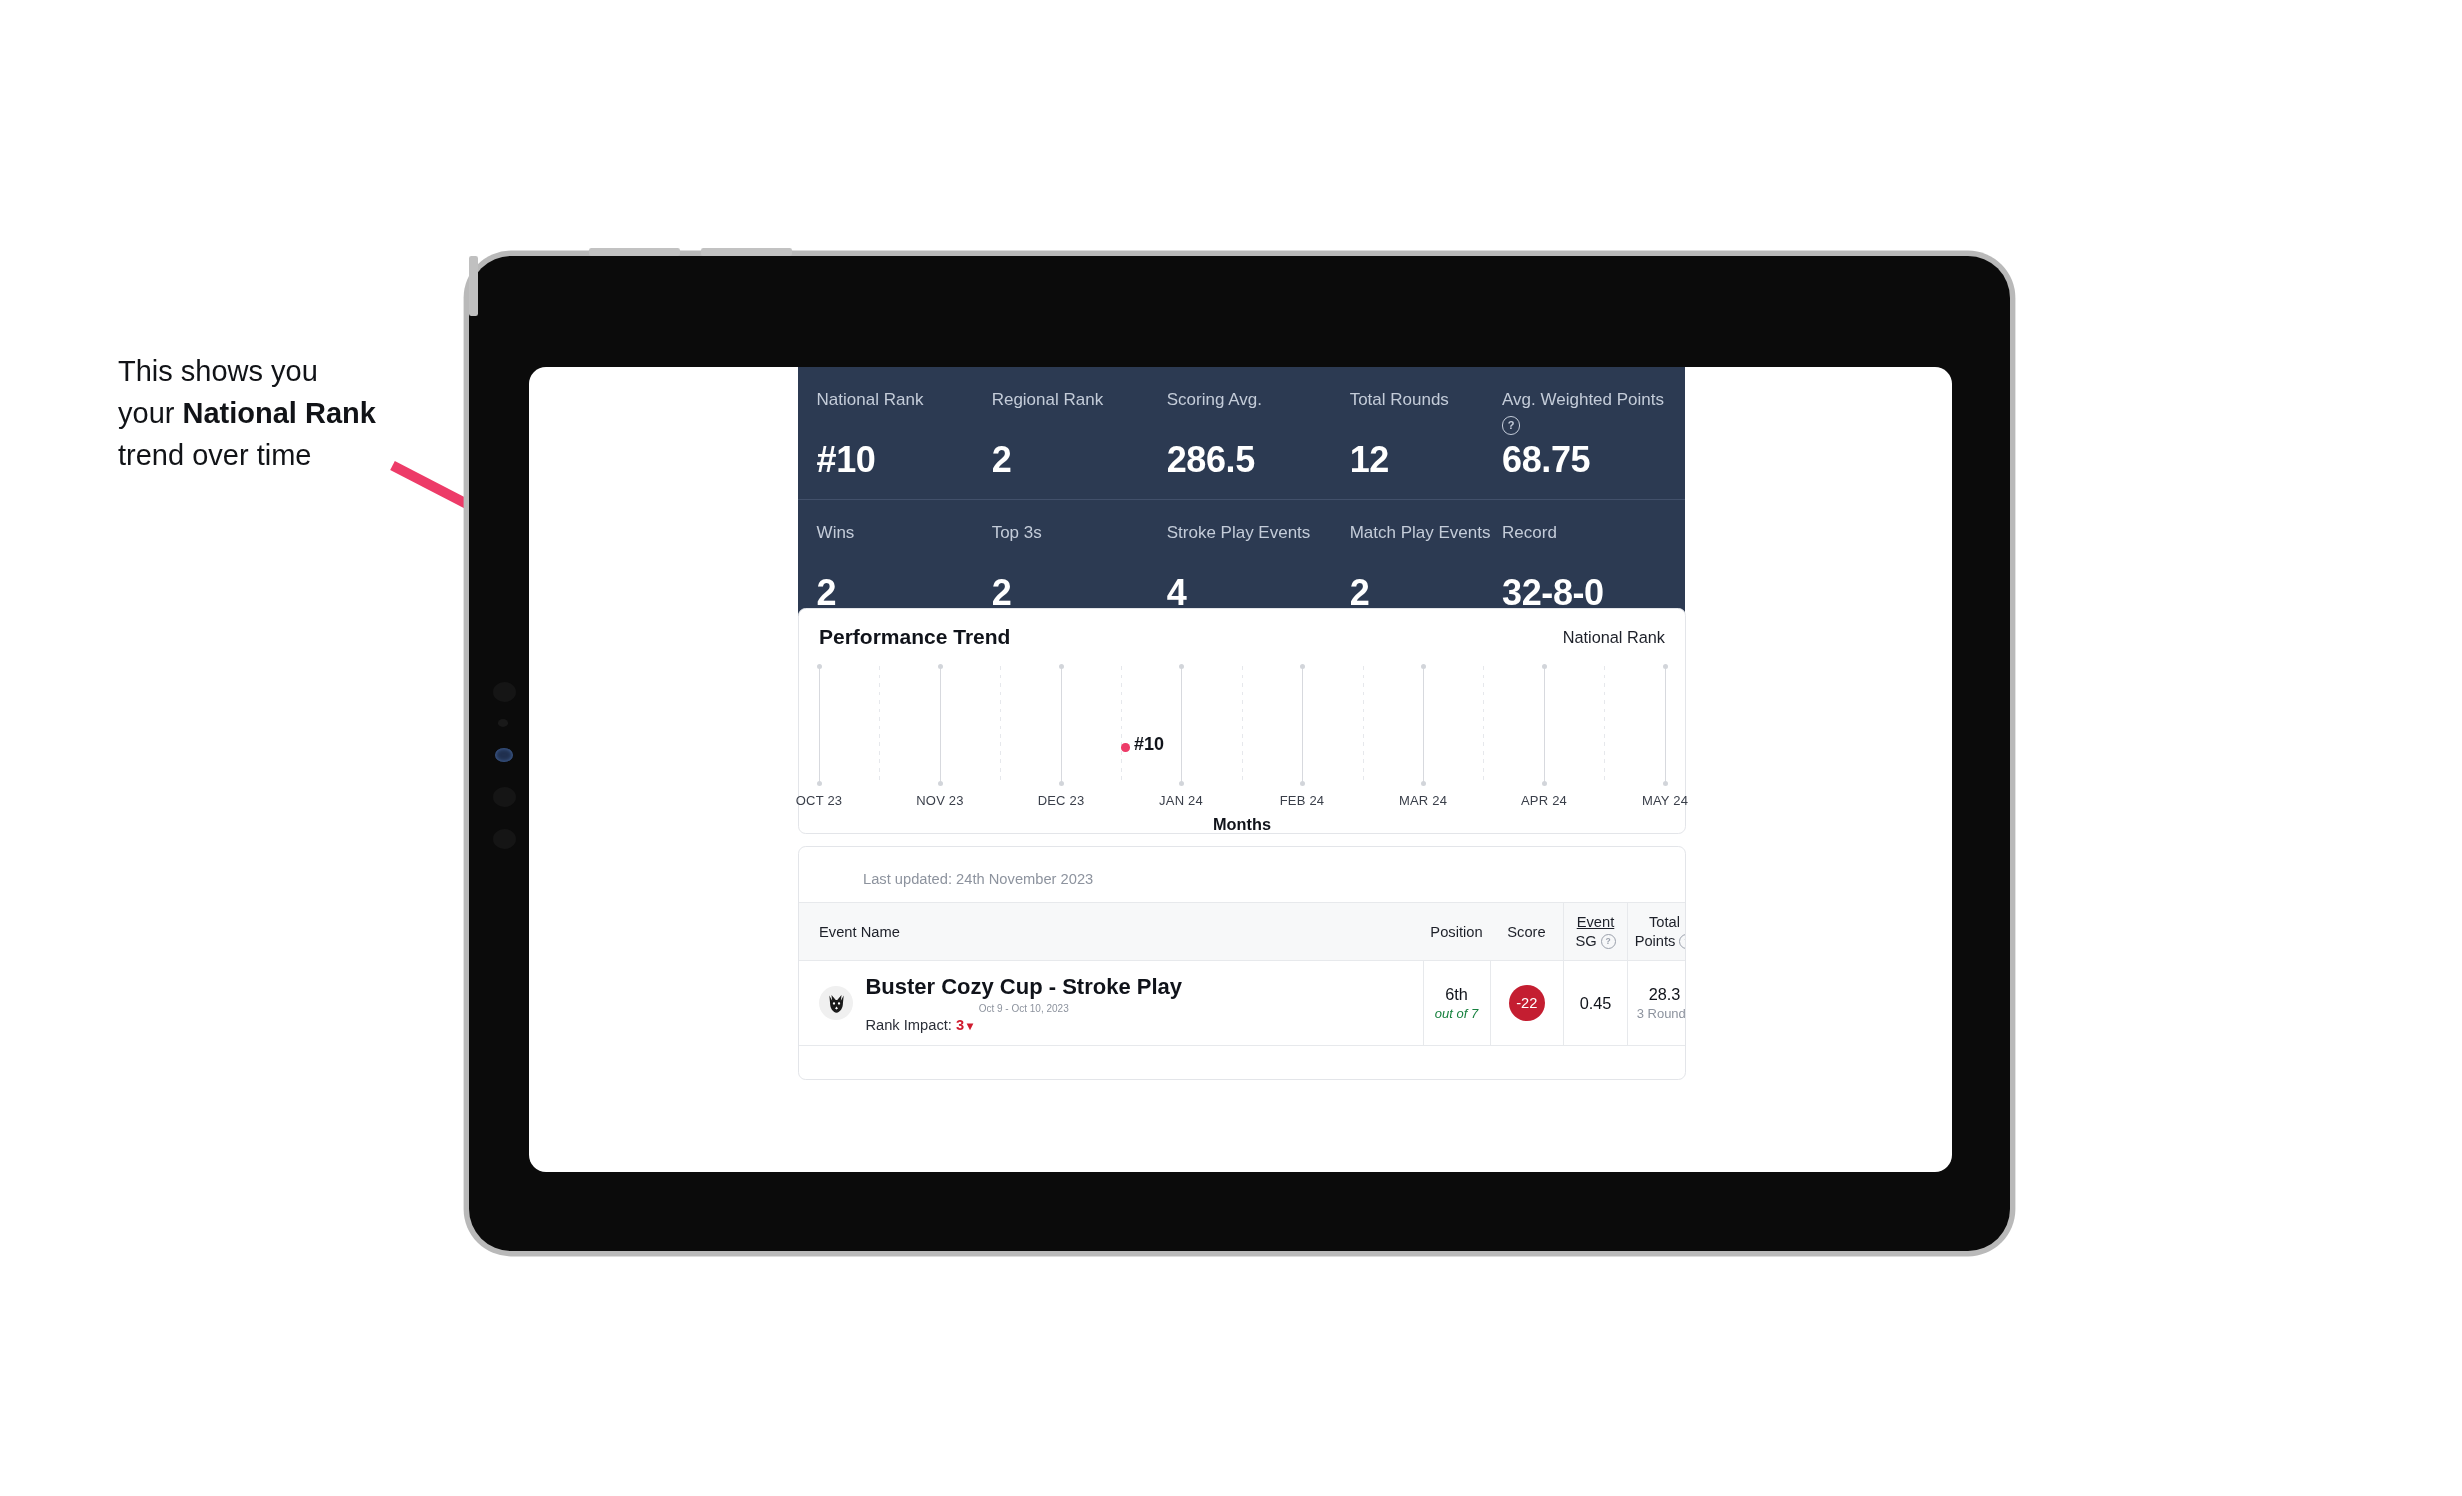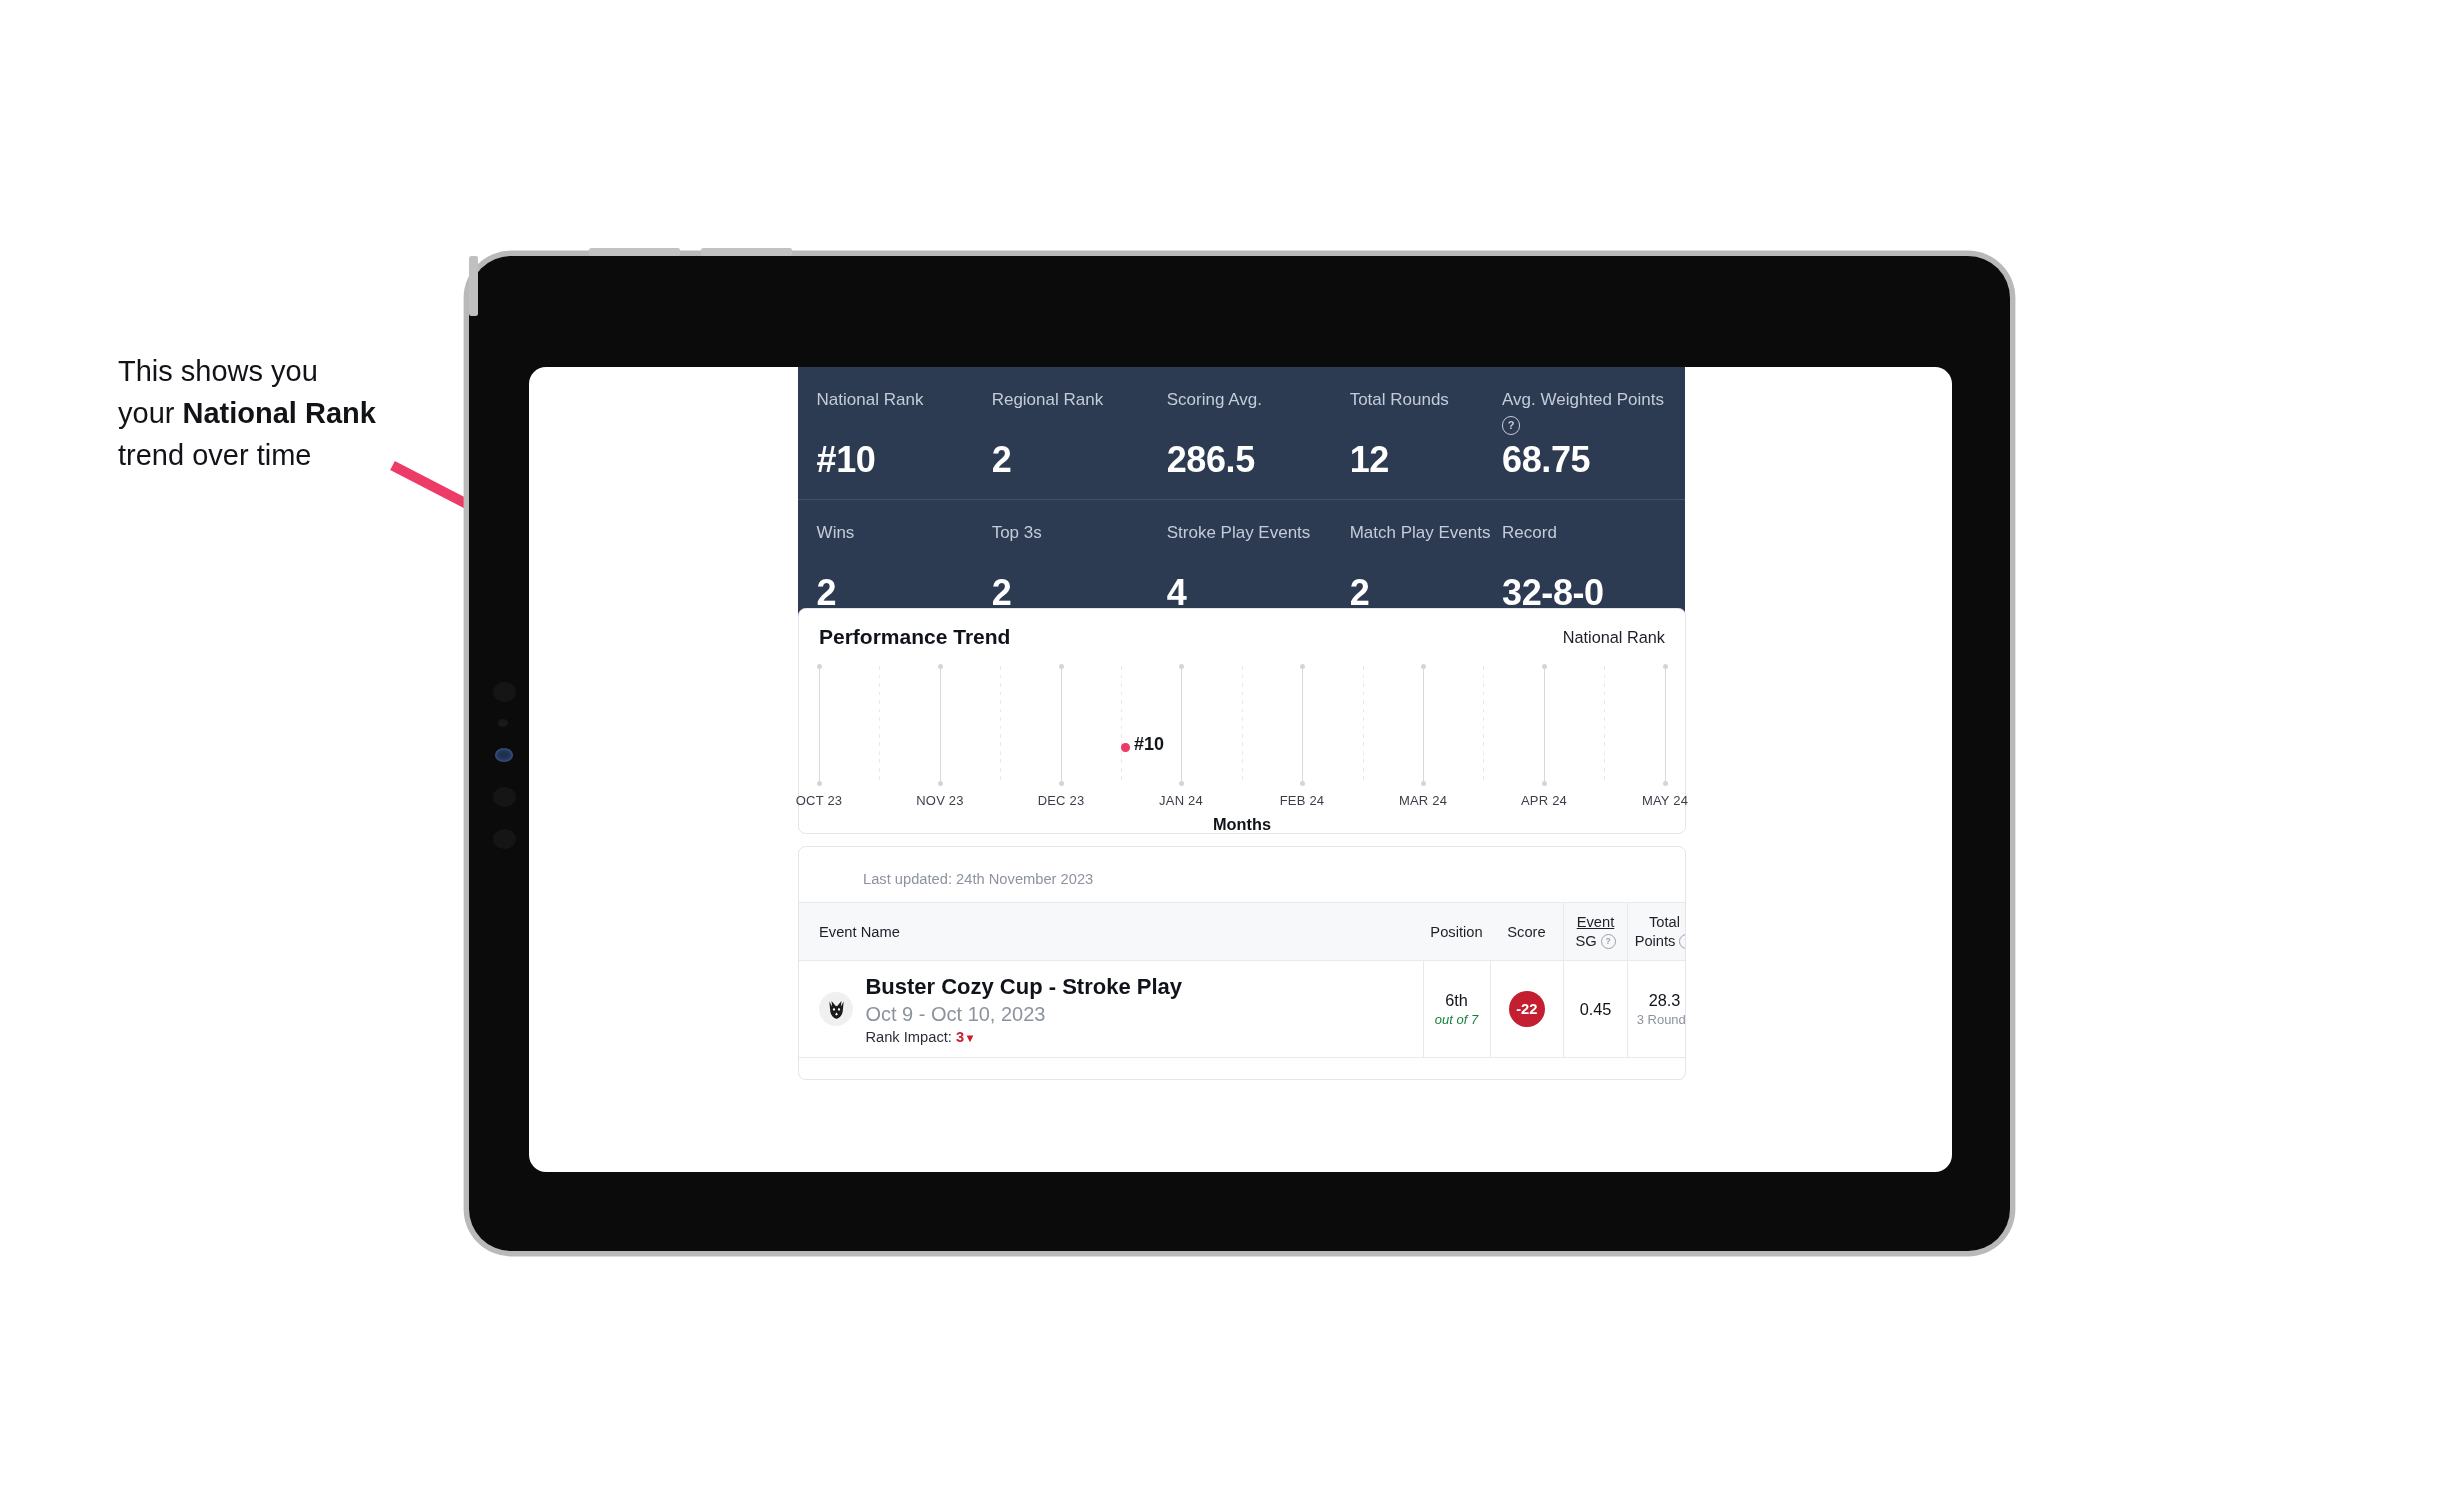--- a/index.html
+++ b/index.html
@@ -129,31 +129,31 @@
   td.c-name{text-align:left;padding-left:20px;}
   td.c-pos,td.c-score{border-left:0.8px solid #e7e9ec;}
   td.c-sg,td.c-tp,td.c-wp{border-left:0.8px solid #e7e9ec;}
 
   .ev-flex{display:flex;align-items:center;gap:12.4px;}
   .ev-logo{
     width:34px;height:34px;border-radius:50%;background:#f0f0f0;
     display:flex;align-items:center;justify-content:center;flex:0 0 auto;
   }
   .ev-name{font-size:22px;font-weight:700;color:#10131a;}
-  .ev-date{font-size:20px;color:#8d939e;margin-top:3.1px;}
+  .ev-date{font-size:10px;color:#8d939e;margin-top:3.1px;text-align:center;}
   .ev-rank{font-size:14.7px;color:#2b2f38;margin-top:3.1px;}
   .ev-rank .rv{color:#d01b2e;font-weight:700;}
   .ev-rank .arw{color:#d01b2e;font-size:11.6px;}
 
   .pos-main{font-size:16.3px;color:#10131a;}
   .pos-sub{font-size:13px;color:#15803d;margin-top:2.3px;font-style:italic;}
   .score-pill{
     display:inline-flex;align-items:center;justify-content:center;
     width:36px;height:36px;border-radius:50%;background:#c41e31;
-    color:#fff;font-size:14.7px;font-weight:700;
+    color:#fff;font-size:14.7px;font-weight:400;
   }
   .num{font-size:16.3px;color:#10131a;}
   .num-sub{font-size:13px;color:#8d939e;margin-top:2.3px;}
 </style>
 </head>
 <body>
 
 <div id="annotation">
   <div>This shows you</div>
   <div><span>your </span><b>National Rank</b></div>

